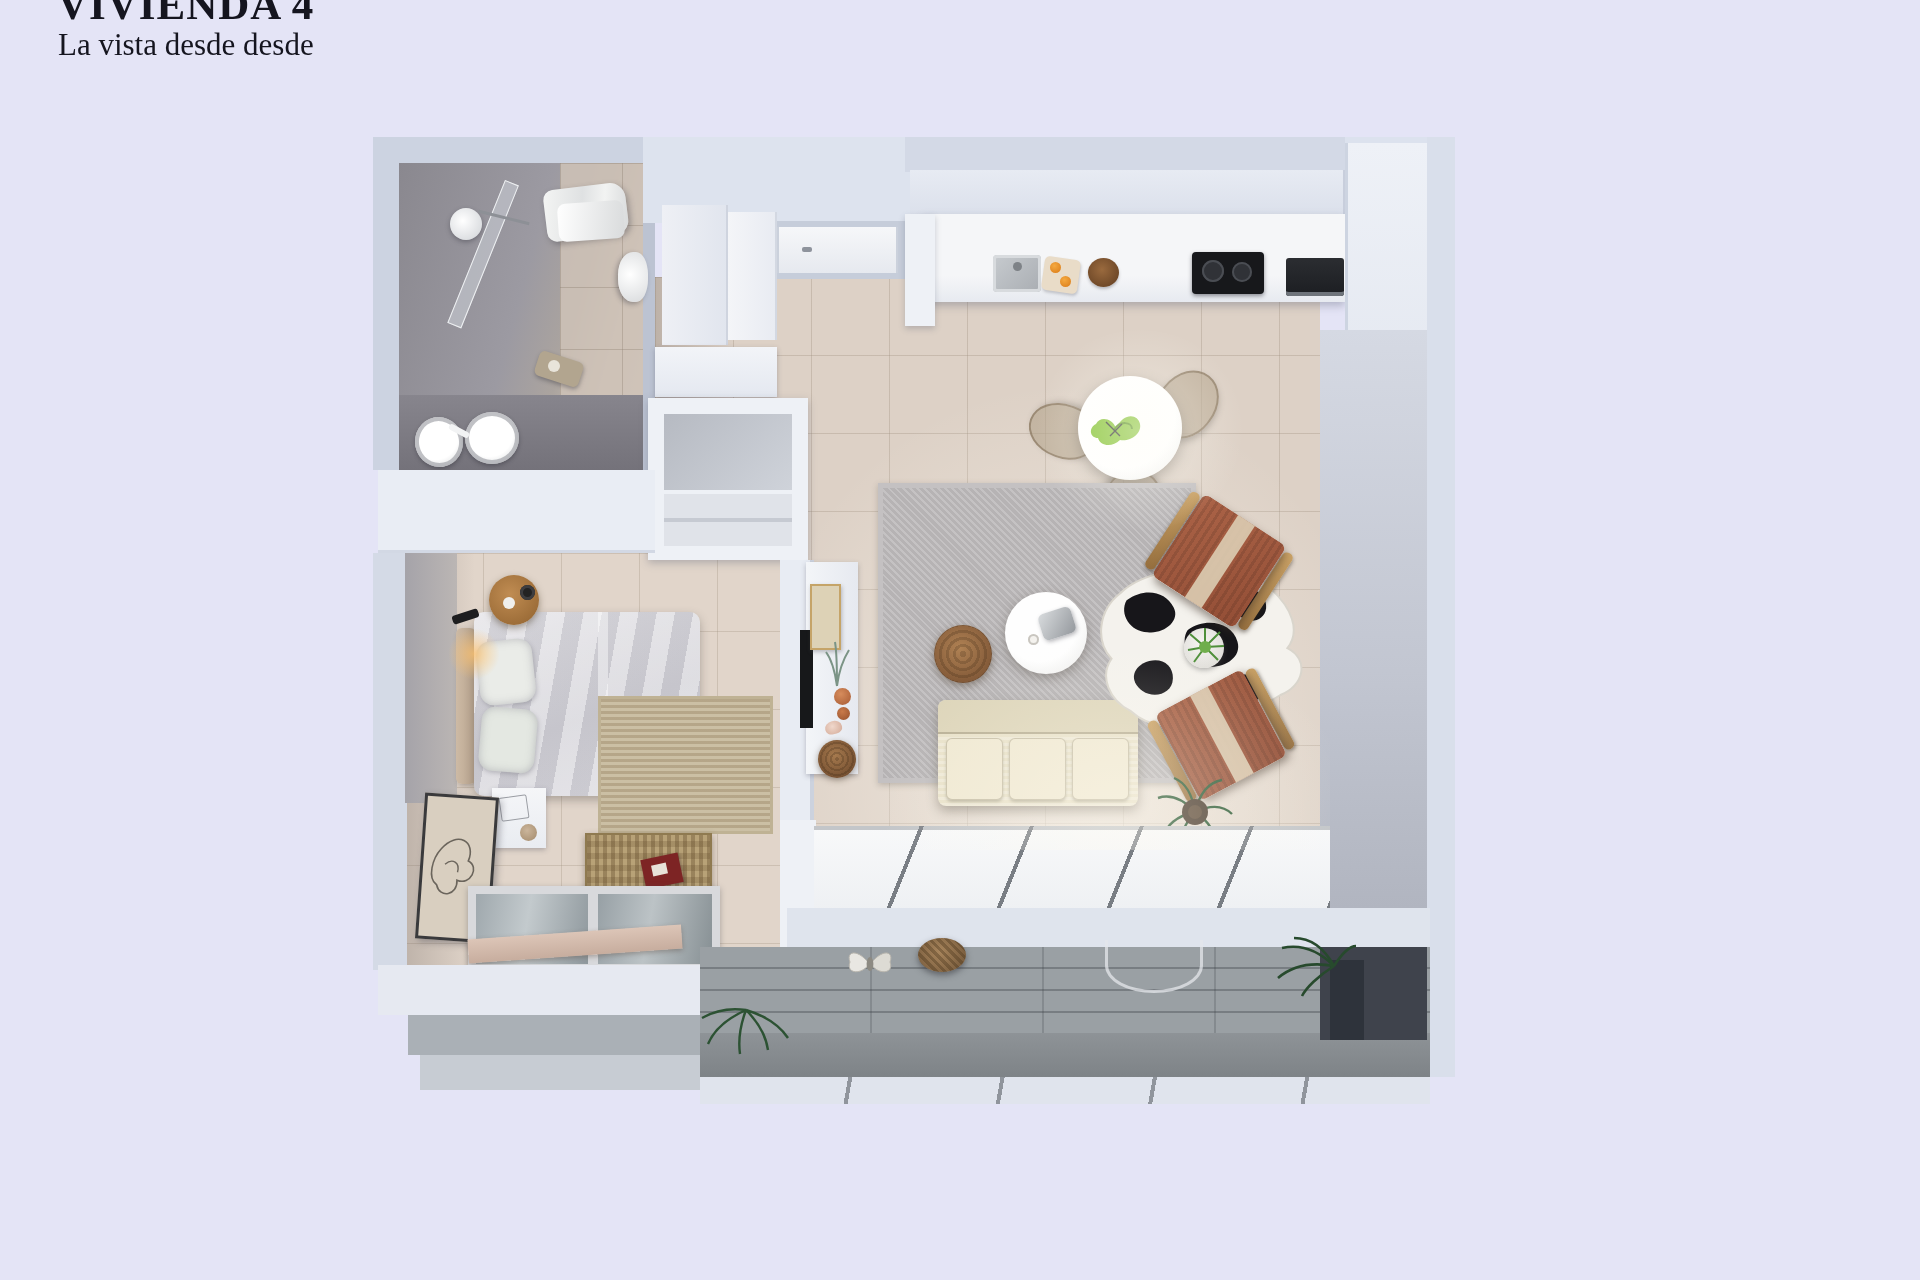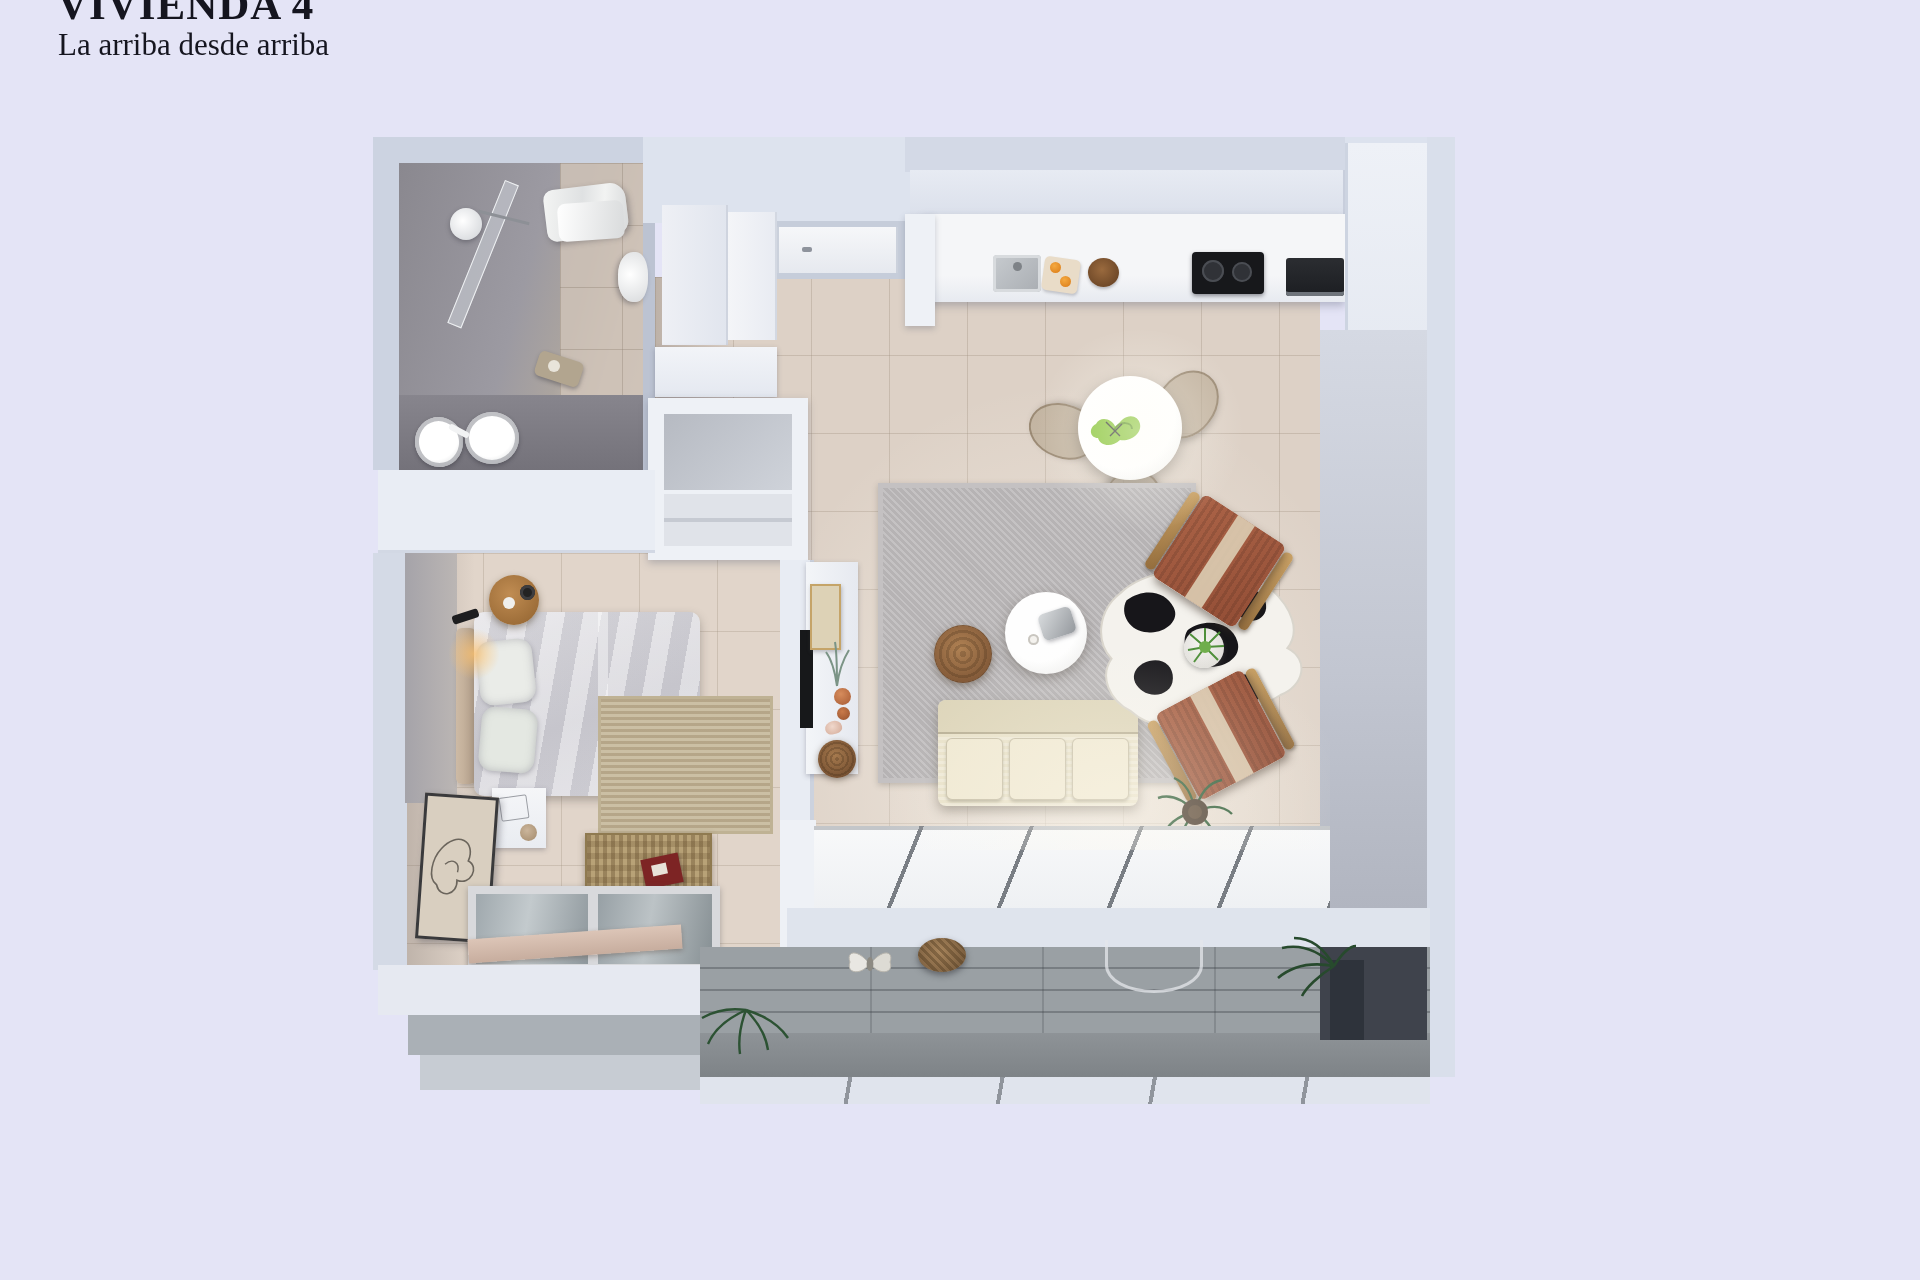--- a/index.html
+++ b/index.html
@@ -64,21 +64,21 @@
   .sofa-cushion{position:absolute;top:38px;width:57px;height:62px;border-radius:6px;
     background:#f0e9d3;box-shadow:inset 0 0 0 1px rgba(130,120,95,.35), 0 2px 3px rgba(90,85,70,.3);}
   
   .vase{border-radius:50%;}
   .glow{background:radial-gradient(circle,rgba(255,195,110,.75),rgba(255,190,110,0) 70%);}
 </style>
 </head>
 <body>
 
 <h1 class="title">VIVIENDA 4</h1>
-<h2 class="subtitle">La arriba desde arriba</h2>
+<h2 class="subtitle">La vista desde desde</h2>
 
 <div>
 
   <div class="abs tile" style="left:655px;top:277px;width:665px;height:558px;"></div>
   <div class="abs" style="left:655px;top:277px;width:80px;height:558px;background:linear-gradient(90deg,rgba(115,105,98,.30),transparent);"></div>
   <div class="abs tile-bed" style="left:405px;top:553px;width:375px;height:417px;"></div>
 
   <div class="abs wall" style="left:373px;top:137px;width:282px;height:26px;"></div>
   <div class="abs wall" style="left:373px;top:137px;width:26px;height:333px;"></div>
   <div class="abs" style="left:399px;top:163px;width:244px;height:307px;background:linear-gradient(105deg,#8a888f 0%,#9c9aa2 48%,#aba49f 66%,#c9bdb3 80%,#d4c9bf 100%);"></div>

